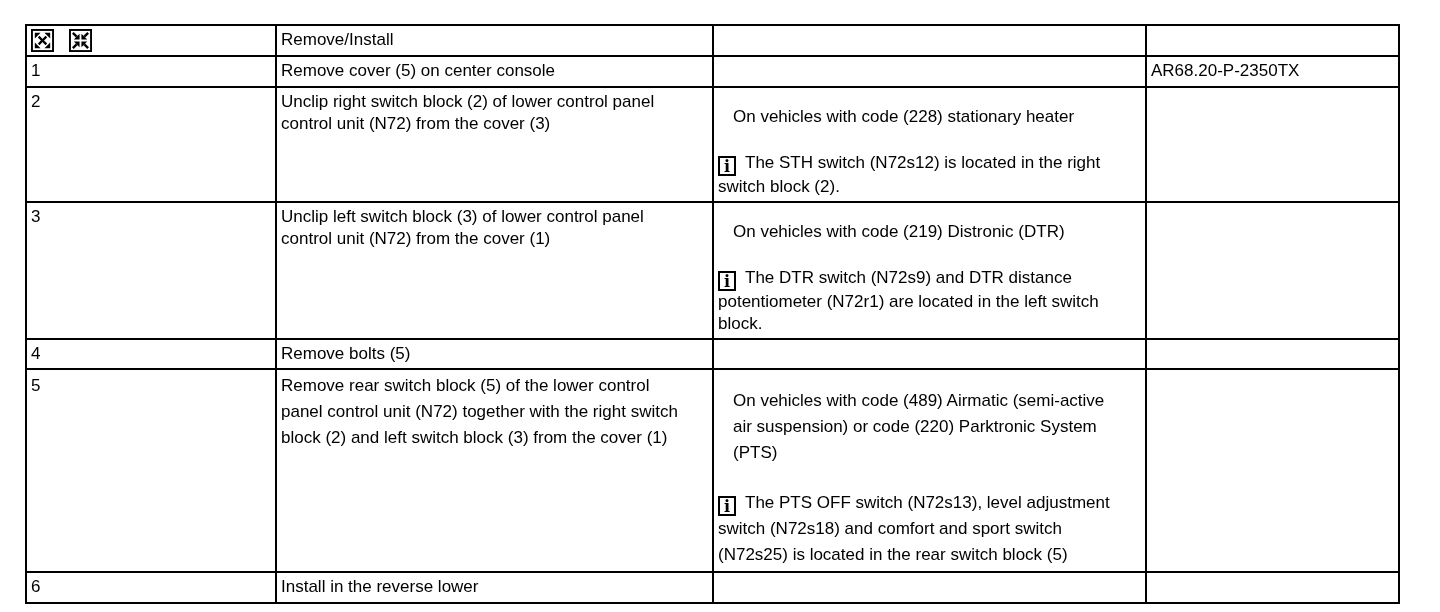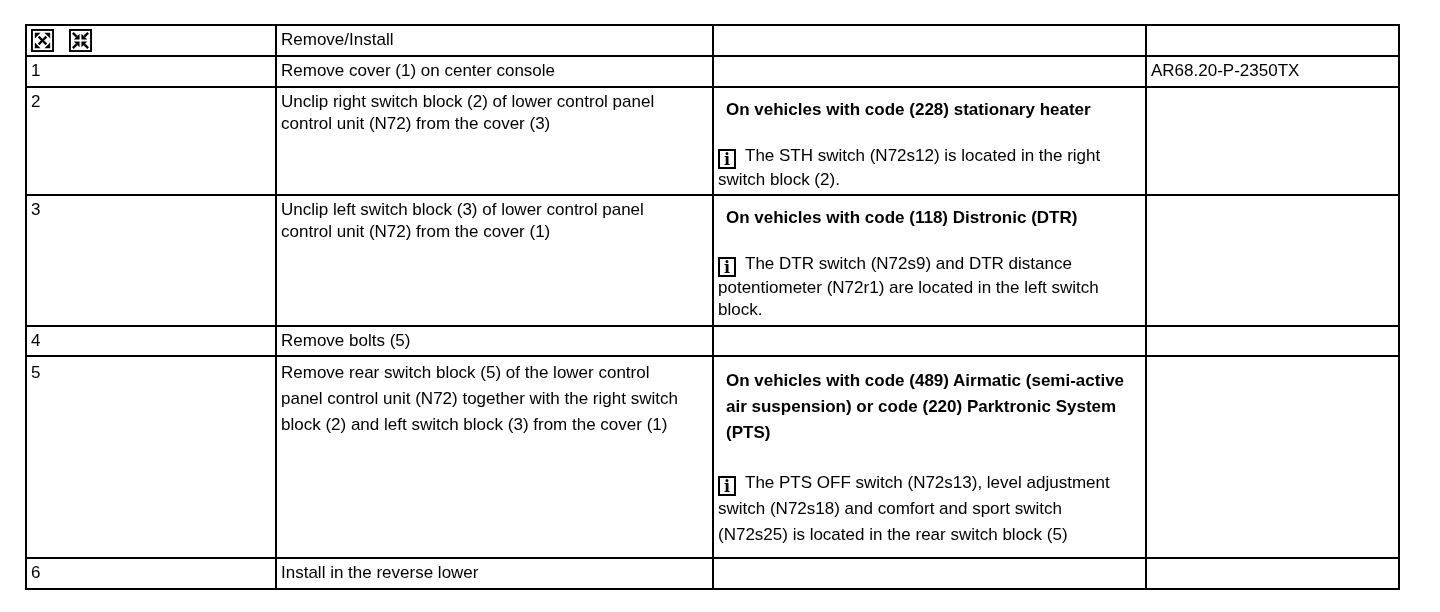--- a/index.html
+++ b/index.html
@@ -40,21 +40,21 @@
   tr.tall td { line-height: 26px; }
   .cell-action { padding-right: 28px !important; }
   .icon-box {
     display: inline-block;
     width: 23px; height: 23px;
     margin-right: 10px;
     vertical-align: top;
     cursor: pointer;
   }
   .icon-box svg { display: block; }
-  p.intro { margin: 8px; font-weight: bold; }
+  p.intro { margin: 15px; }
   p.note { margin: 24px 8px 0 0; }
   .info-icon {
     display: inline-block;
     width: 18px; height: 20px;
     border: 2px solid #000000;
     font-family: "DejaVu Serif", serif;
     font-weight: bold;
     font-size: 16px;
     line-height: 17px;
     text-align: center;
@@ -114,40 +114,40 @@
       </td>
       <td class="cell-action">
         <span>Remove/Install</span>
       </td>
       <td></td>
       <td></td>
     </tr>
 
     <tr class="h-r1">
       <td><span>1</span></td>
-      <td class="cell-action"><span>Remove cover (1) on center console</span></td>
+      <td class="cell-action"><span>Remove cover (5) on center console</span></td>
       <td></td>
       <td><span>AR68.20-P-2350TX</span></td>
     </tr>
 
     <tr class="h-r2">
       <td><span>2</span></td>
       <td class="cell-action"><span>Unclip right switch block (2) of lower control panel control unit (N72) from the cover (3)</span></td>
       <td>
         <p class="intro">On vehicles with code (228) stationary heater</p>
         <p class="note"><span class="info-icon">i</span><span>The STH switch (N72s12) is located in the right switch block (2).</span></p>
       </td>
       <td></td>
     </tr>
 
     <tr class="h-r3">
       <td><span>3</span></td>
       <td class="cell-action"><span>Unclip left switch block (3) of lower control panel control unit (N72) from the cover (1)</span></td>
       <td>
-        <p class="intro">On vehicles with code (118) Distronic (DTR)</p>
+        <p class="intro">On vehicles with code (219) Distronic (DTR)</p>
         <p class="note"><span class="info-icon">i</span><span>The DTR switch (N72s9) and DTR distance potentiometer (N72r1) are located in the left switch block.</span></p>
       </td>
       <td></td>
     </tr>
 
     <tr class="h-r4">
       <td><span>4</span></td>
       <td class="cell-action"><span>Remove bolts (5)</span></td>
       <td></td>
       <td></td>

